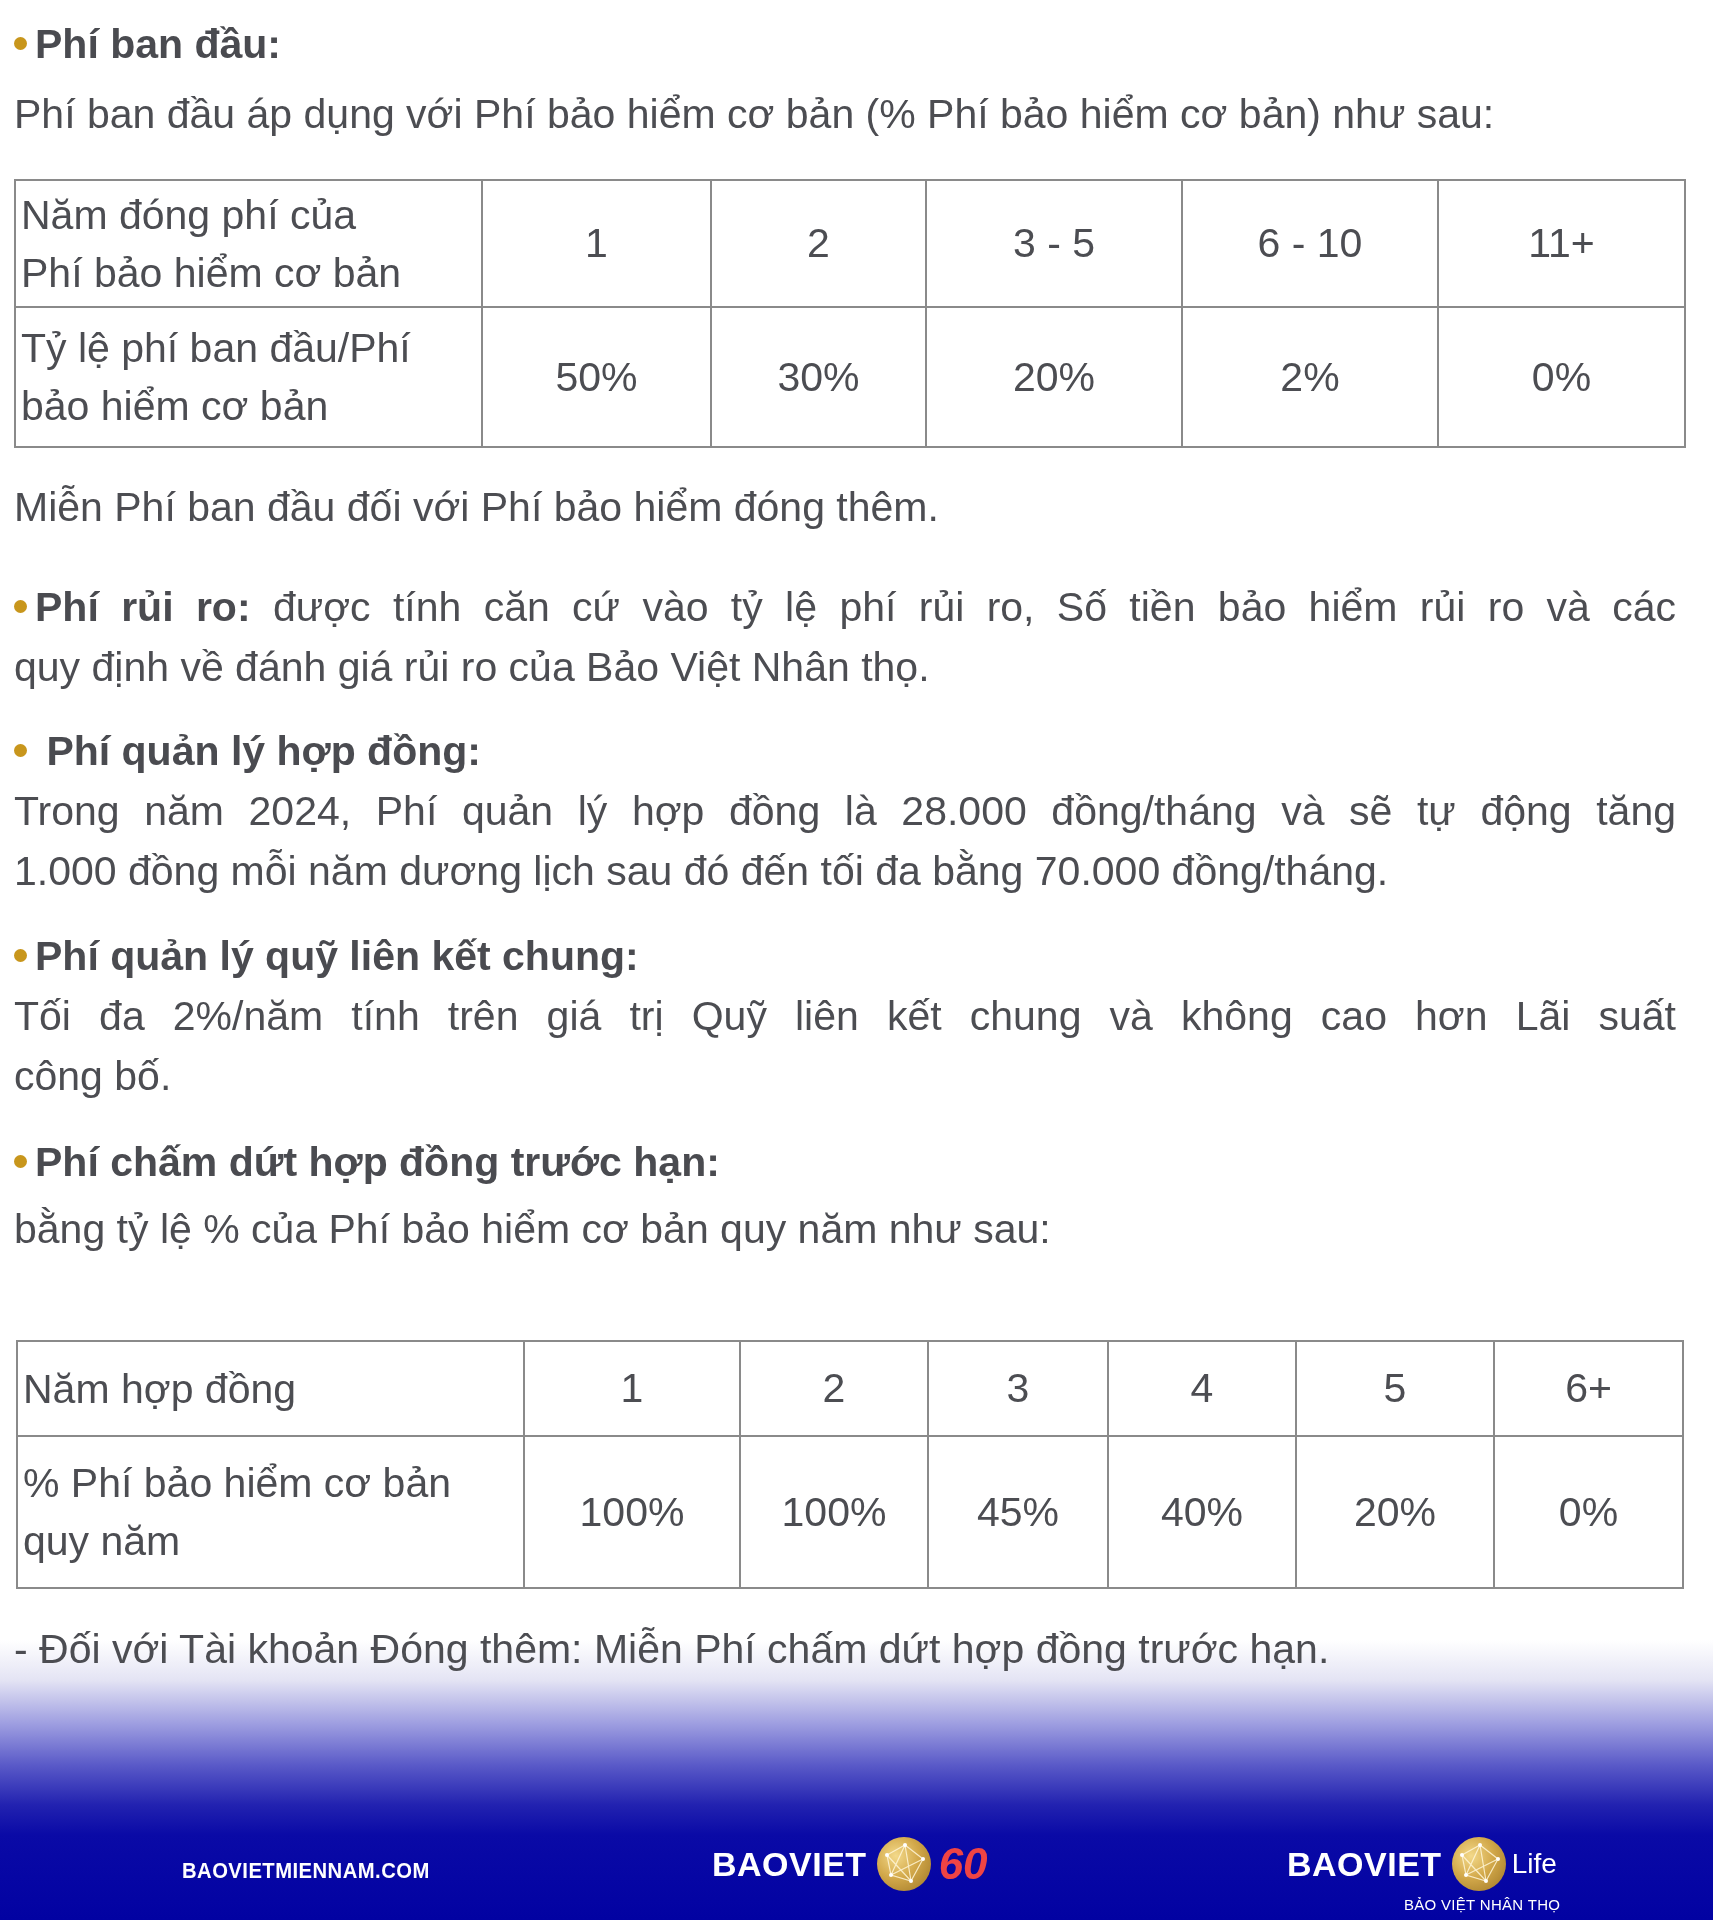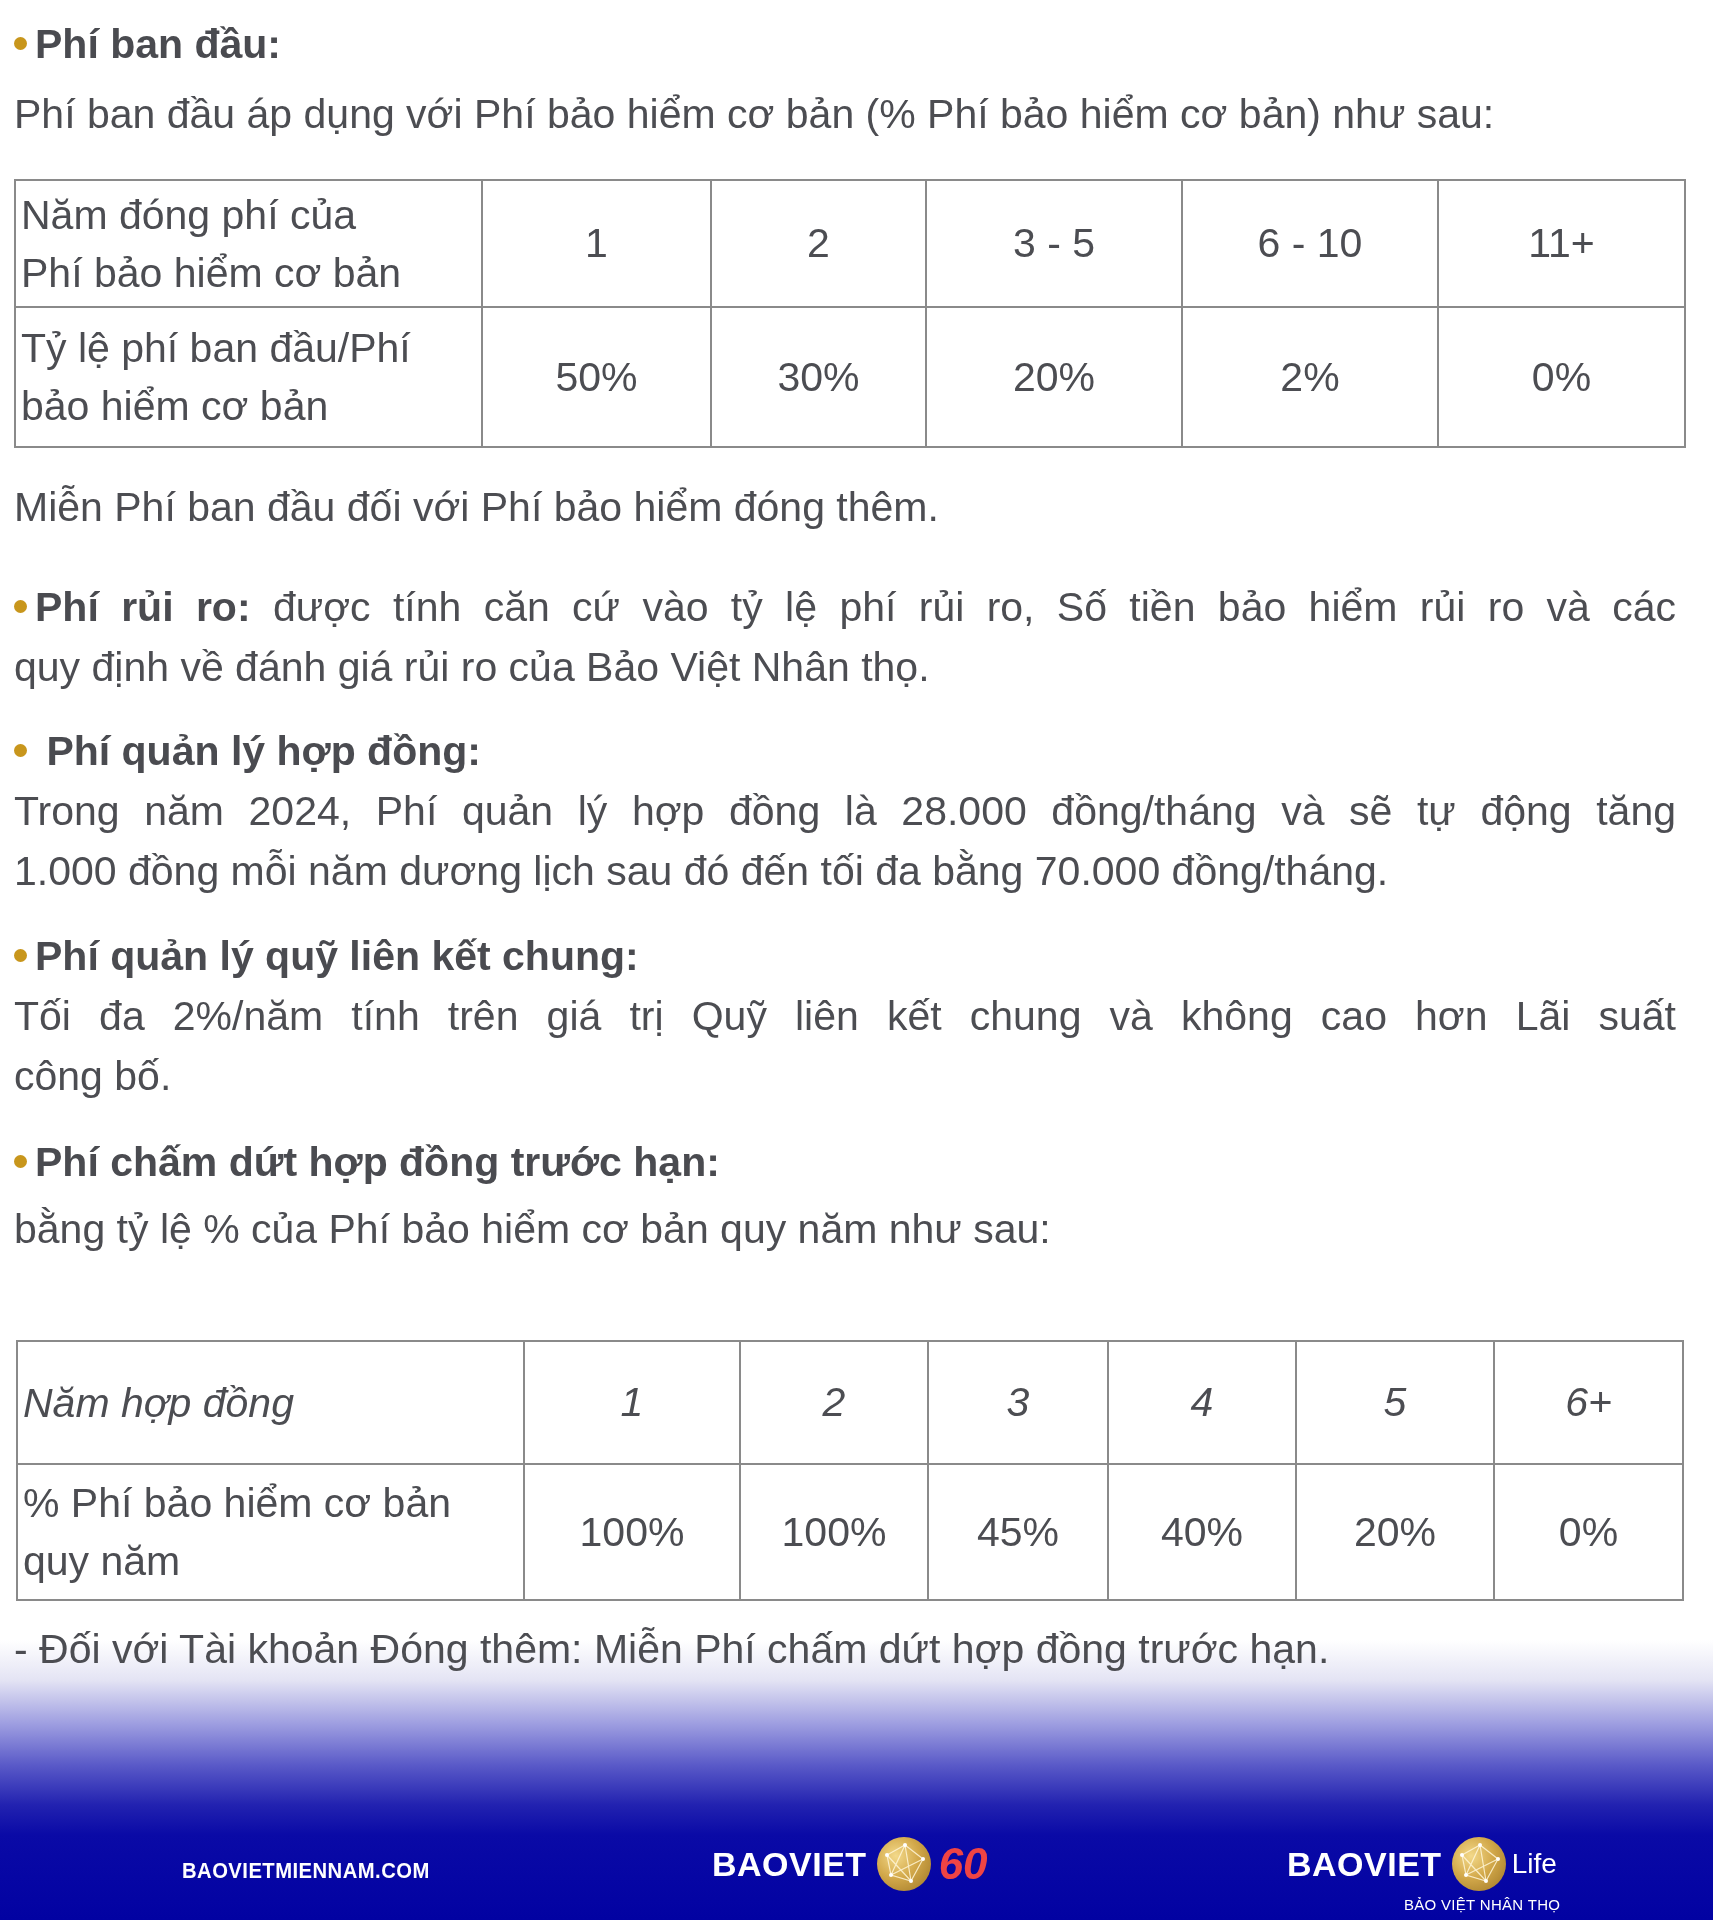--- a/index.html
+++ b/index.html
@@ -201,30 +201,30 @@
     <colgroup>
       <col style="width:507px">
       <col style="width:216px">
       <col style="width:188px">
       <col style="width:180px">
       <col style="width:188px">
       <col style="width:198px">
       <col style="width:189px">
     </colgroup>
     <tbody>
-        <tr style="height:123px;font-style:italic;">
+        <tr style="height:95px;">
       <td class="label">Năm hợp đồng</td>
       <td>1</td>
       <td>2</td>
       <td>3</td>
       <td>4</td>
       <td>5</td>
       <td>6+</td>
     </tr>
-    <tr style="height:136px;">
+    <tr style="height:152px;">
       <td class="label">
         <span>% Phí bảo hiểm cơ bản</span><br>
         <span>quy năm</span>
       </td>
       <td>100%</td>
       <td>100%</td>
       <td>45%</td>
       <td>40%</td>
       <td>20%</td>
       <td>0%</td>

